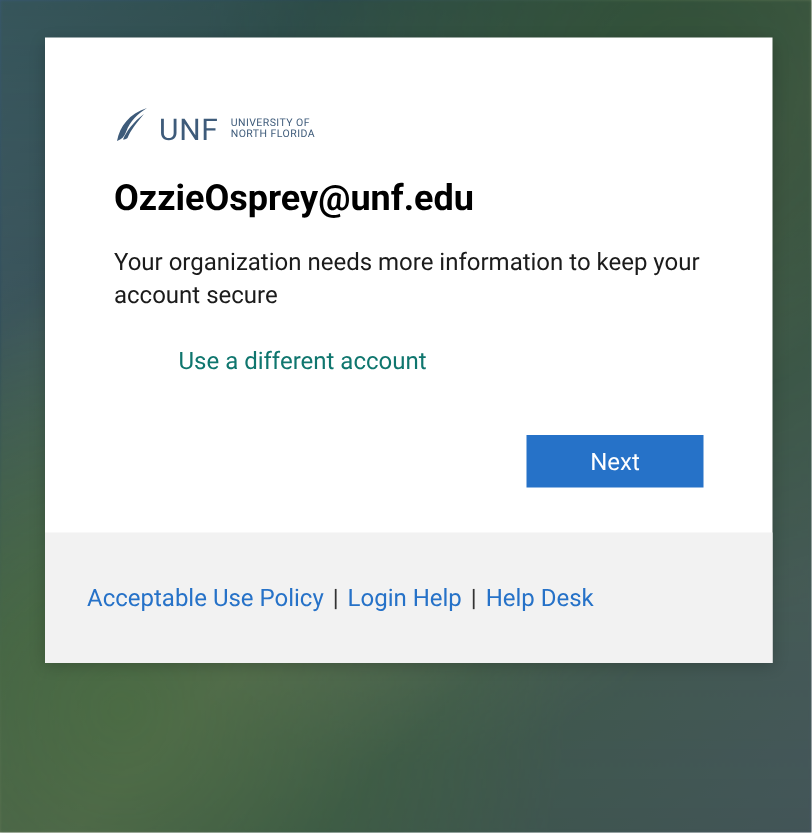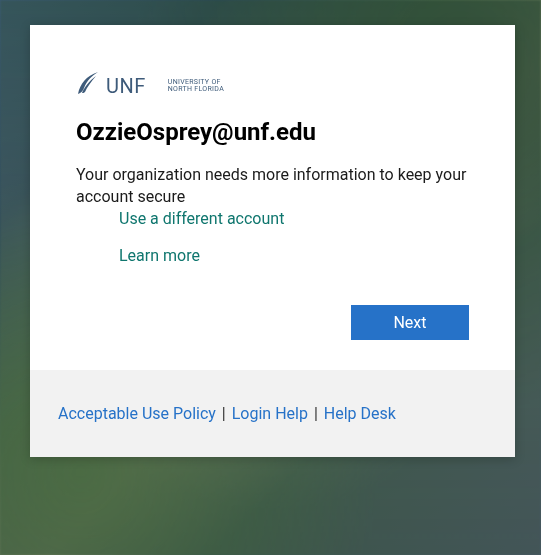--- a/index.html
+++ b/index.html
@@ -66,20 +66,21 @@
   .title {
     font-size: 27px;
     font-weight: 600;
     color: #1b1b1b;
     margin-bottom: 18px;
   }
   .body-text {
     font-size: 16px;
     color: #1b1b1b;
     line-height: 1.4;
+    margin-bottom: 22px;
   }
   .link {
     display: inline-block;
     font-size: 16px;
     color: #0f766e;
     text-decoration: none;
     cursor: pointer;
     margin-bottom: 18px;
     margin-left: 43px;
   }
@@ -117,34 +118,33 @@
   <div class="card-body">
 
     <div class="logo">
       <span class="logo-mark">
         <svg width="24" height="26" viewBox="0 0 24 26">
           <path d="M2 24 C4 14, 10 6, 22 2 C16 6, 11 10, 8 18 C7 21, 5 23, 2 24 Z
                    M6 23 C8 18, 13 11, 20 6 C15 12, 11 17, 9 22 C8 23, 7 23, 6 23 Z" fill="#3e5b7a"></path>
         </svg>
       </span>
       <span class="logo-text-main">UNF</span>
-      <span style="margin-left:16px; margin-bottom:2px;">
+      <span style="margin-left:2px; margin-bottom:2px;">
         <div class="logo-text-sub">University of</div>
         <div class="logo-text-sub">North Florida</div>
       </span>
     </div>
 
     <div class="email">OzzieOsprey@unf.edu</div>
 
 
     <div class="body-text">Your organization needs more information to keep your account secure</div>
 
     <a class="link">Use a different account</a><br>
 
-    <a class="link">Learn more</a>
 
     <div class="button-row">
       <button class="primary-btn">Next</button>
     </div>
   </div>
 
   <div class="card-footer">
     <a class="footer-link">Acceptable Use Policy</a>
     <span class="footer-sep">|</span>
     <a class="footer-link">Login Help</a>

